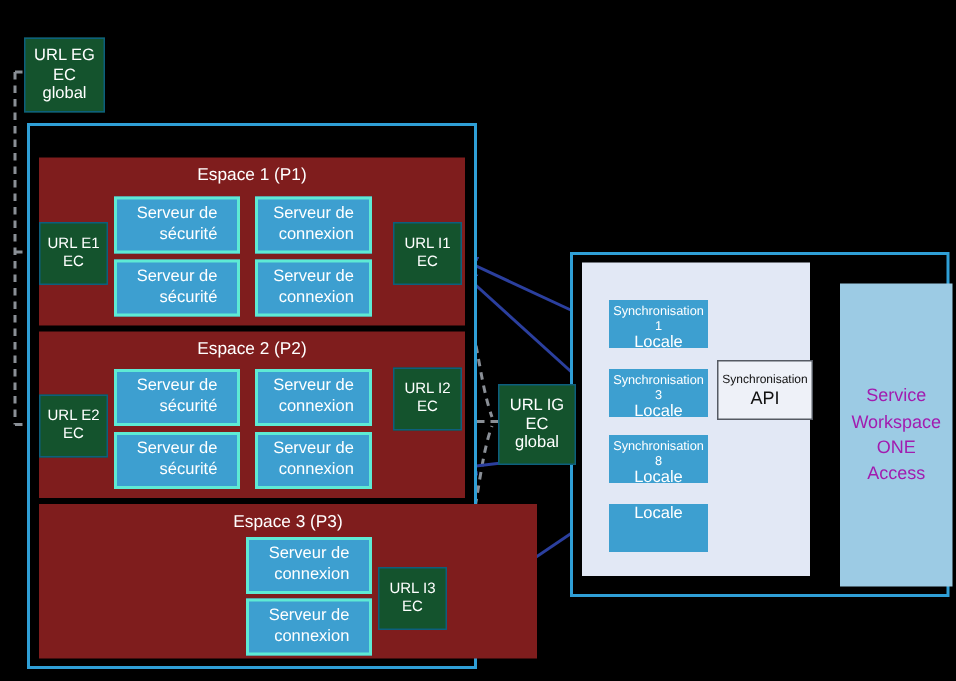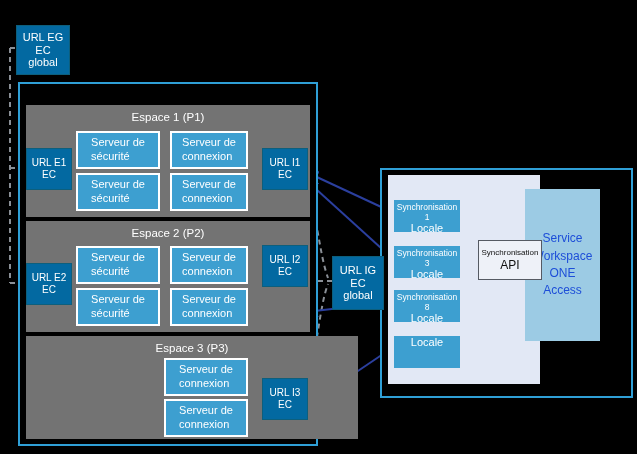--- a/index.html
+++ b/index.html
@@ -2,57 +2,57 @@
 <html><head>
 <meta charset="utf-8">
 <style>
   html,body{margin:0;padding:0;background:#000;}
   body{width:637px;height:454px;position:relative;overflow:hidden;
        font-family:"Liberation Sans","DejaVu Sans",sans-serif;color:#fff;}
   .stage{position:absolute;left:0;top:0;width:637px;height:454px;}
   svg.lines{position:absolute;left:0;top:0;width:637px;height:454px;pointer-events:none;}
 
   
-  .urlchip{position:absolute;background:#0369a1;border:1px solid #0d5f7d;
+  .urlchip{position:absolute;background:#14532d;border:1px solid #0d5f7d;
            display:flex;flex-direction:column;align-items:center;justify-content:center;
            color:#fff;line-height:1.18;text-align:center;z-index:6;}
   .urlchip span{display:block;}
 
   
   .leftbox{position:absolute;left:18px;top:82px;width:300px;height:364px;
            border:2px solid #2f9fd6;background:#000;box-sizing:border-box;z-index:2;}
 
   
-  .espace{position:absolute;background:#737373;box-sizing:border-box;z-index:3;text-decoration:underline;}
+  .espace{position:absolute;background:#7f1d1d;box-sizing:border-box;z-index:3;text-decoration:underline;}
   .espace-title{position:absolute;left:0;right:0;top:6px;text-align:center;
                 font-size:11.5px;color:#fff;}
 
   
-  .srv{position:absolute;background:#3d9fd0;border:2px solid #ffffff;box-sizing:border-box;
-       display:flex;align-items:center;justify-content:center;text-align:left;
+  .srv{position:absolute;background:#3d9fd0;border:2px solid #5eead4;box-sizing:border-box;
+       display:flex;align-items:center;justify-content:center;text-align:right;
        font-size:11px;color:#fff;line-height:1.25;z-index:4;}
 
   
   .rightbox{position:absolute;left:380px;top:168px;width:253px;height:230px;
             border:2px solid #2f9fd6;background:#000;box-sizing:border-box;z-index:2;}
   .vappanel{position:absolute;left:388px;top:175px;width:152px;height:209px;
             background:#e2e8f5;z-index:3;}
   .vap-title{position:absolute;left:394px;top:182px;width:150px;font-size:11px;color:#111;}
   .syncbox{position:absolute;background:#3d9fd0;box-sizing:border-box;z-index:4;
-           color:#fff;text-align:center;}
+           color:#fff;text-align:center;margin-left:12px;}
   .syncbox .l1{font-size:8.5px;display:block;padding-top:2px;}
   .syncbox .l2{font-size:11px;display:block;}
   .apibox{position:absolute;left:478px;top:240px;width:64px;height:40px;
           background:#eef1f8;border:1.5px solid #555a63;box-sizing:border-box;z-index:5;
           color:#111;text-align:center;display:flex;flex-direction:column;
           align-items:center;justify-content:center;line-height:1.2;}
   .apibox .l1{font-size:8px;}
   .apibox .l2{font-size:12px;}
-  .wsbox{position:absolute;left:525px;top:189px;width:75px;height:152px;
-         background:#9ccbe4;box-sizing:border-box;z-index:4;color:#1d4ed8;
+  .wsbox{position:absolute;left:560px;top:189px;width:75px;height:202px;
+         background:#9ccbe4;box-sizing:border-box;z-index:4;color:#a21caf;
          display:flex;align-items:center;justify-content:center;text-align:center;
          font-size:12px;line-height:1.45;}
 </style>
 </head>
 <body>
 
 <div class="stage">
 
   <svg class="lines" viewBox="0 0 637 454">
 
@@ -168,21 +168,21 @@
     <div class="espace-title">Espace 3 (P3)</div>
   </div>
   <div class="srv" style="left:164px;top:358px;width:84px;height:38px;">
     <div><span>Serveur de</span><br>
          <span>connexion</span></div>
   </div>
   <div class="srv" style="left:164px;top:399px;width:84px;height:38px;">
     <div><span>Serveur de</span><br>
          <span>connexion</span></div>
   </div>
-  <div class="urlchip" style="left:262px;top:378px;width:44px;height:40px;font-size:10px;">
+  <div class="urlchip" style="left:252px;top:378px;width:44px;height:40px;font-size:10px;">
     <span>URL I3</span>
     <span>EC</span>
   </div>
 
   <div class="urlchip" style="left:332px;top:256px;width:50px;height:52px;font-size:11px;">
     <span>URL IG</span>
     <span>EC</span>
     <span>global</span>
   </div>
 

